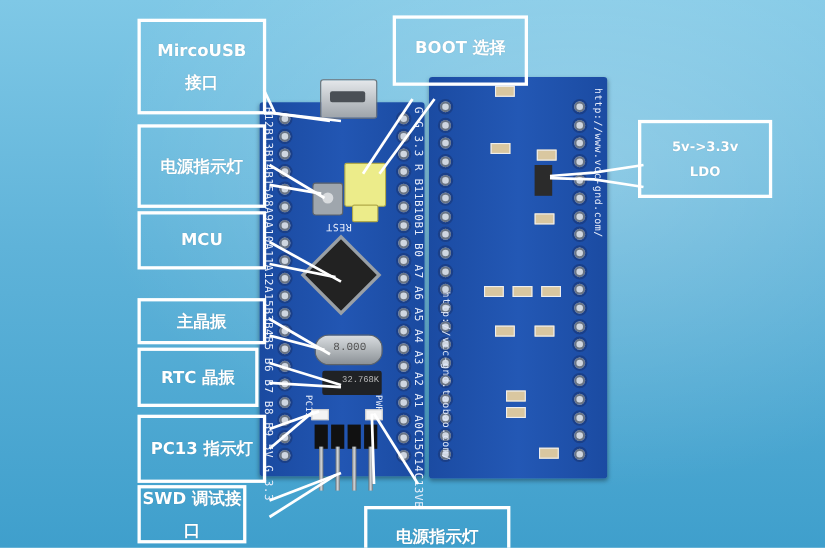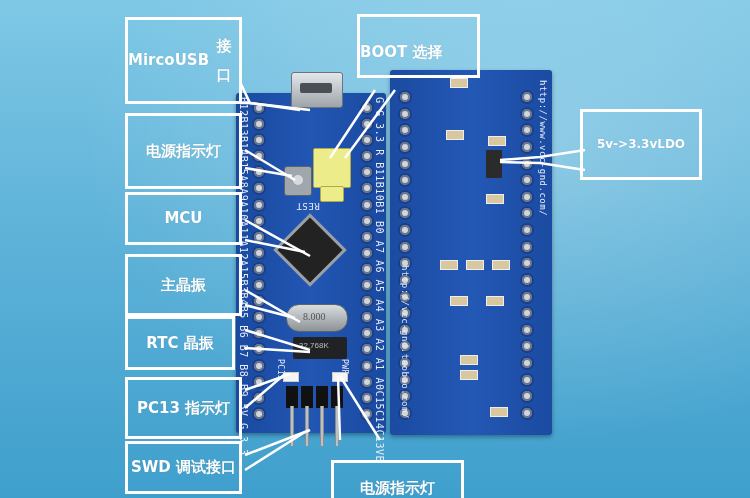--- a/index.html
+++ b/index.html
@@ -2,21 +2,21 @@
 <html><head>
 <meta charset="utf-8">
 <style>
   html,body{margin:0;padding:0;}
   body{width:750px;height:498px;overflow:hidden;position:relative;
     font-family:"DejaVu Sans",sans-serif;
     background:linear-gradient(180deg,#7fc8e6 0%,#5fb3d9 45%,#3f9fcc 100%);}
   .bg-shade{position:absolute;inset:0;
     background:radial-gradient(ellipse at 70% 30%,rgba(255,255,255,0.25),rgba(255,255,255,0) 60%);}
   .callout{position:absolute;border:3px solid #fff;box-sizing:border-box;color:#fff;
-    font-weight:bold;display:flex;flex-direction:row;align-items:center;justify-content:center;
+    font-weight:bold;display:flex;flex-direction:column;align-items:center;justify-content:center;
     text-align:center;line-height:1.9;text-shadow:0 0 1px rgba(0,0,0,0.2);}
   .callout span{display:block;}
   .f16{font-size:15px;}
   .f13{font-size:12px;}
   svg.leaders{position:absolute;inset:0;}
   
   .board{position:absolute;background:#1d4fa5;border-radius:3px;
     box-shadow:0 2px 4px rgba(0,0,0,0.35);}
   .board-front{left:236px;top:93px;width:150px;height:340px;background:linear-gradient(90deg,#1a4aa0,#2256b3 50%,#1a4aa0);}
   .board-back{left:390px;top:70px;width:162px;height:365px;background:linear-gradient(90deg,#1b4ba2,#2358b5 50%,#1b4ba2);}
@@ -163,24 +163,24 @@
 <div class="usb">
     <div class="usb-port"></div>
   </div>
 <div class="reset-btn">
     <i></i>
   </div>
 <div class="jumper" style="left:313px;top:148px;width:36px;height:38px;"></div>
 <div class="jumper" style="left:320px;top:186px;width:22px;height:14px;"></div>
 <div class="mcu"></div>
 <div class="xtal">
-  <span style="position:absolute;left:16px;top:6px;color:#555;font-size:10px;font-family:Liberation Serif, serif;">8.000</span>
+  <span style="position:absolute;left:16px;top:6px;color:#555;font-size:10px;font-family:Liberation Mono, monospace;">8.000</span>
 </div>
 <div class="rtc">
-  <span style="position:absolute;left:6px;top:4px;color:#bbb;font-size:8px;font-family:Liberation Sans, sans-serif;">32.768K</span>
+  <span style="position:absolute;left:18px;top:4px;color:#bbb;font-size:8px;font-family:Liberation Mono, monospace;">32.768K</span>
 </div>
 <div class="led" style="left:283px;top:372px;"></div>
 <div class="led" style="left:332px;top:372px;"></div>
 <div class="hdr-block" style="left:286px;top:386px;"></div>
 <div class="hdr-block" style="left:301px;top:386px;"></div>
 <div class="hdr-block" style="left:316px;top:386px;"></div>
 <div class="hdr-block" style="left:331px;top:386px;"></div>
 <div class="hdr-pin" style="left:290px;top:406px;"></div>
 <div class="hdr-pin" style="left:305px;top:406px;"></div>
 <div class="hdr-pin" style="left:320px;top:406px;"></div>
@@ -217,30 +217,30 @@
 </div>
 <div class="callout f16" style="left:357px;top:14px;width:123px;height:64px;justify-content:flex-start;padding-top:12px;">
   <span>BOOT 选择</span>
 </div>
 <div class="callout f16" style="left:125px;top:113px;width:117px;height:76px;">
   <span>电源指示灯</span>
 </div>
 <div class="callout f16" style="left:125px;top:192px;width:117px;height:53px;">
   <span>MCU</span>
 </div>
-<div class="callout f16" style="left:125px;top:254px;width:117px;height:62px;">
+<div class="callout f16" style="left:125px;top:271px;width:117px;height:42px;">
   <span>主晶振</span>
 </div>
 <div class="callout f16" style="left:125px;top:316px;width:110px;height:54px;">
   <span>RTC 晶振</span>
 </div>
 <div class="callout f16" style="left:125px;top:377px;width:117px;height:62px;">
   <span>PC13 指示灯</span>
 </div>
-<div class="callout f16" style="left:125px;top:441px;width:117px;height:53px;">
+<div class="callout f16" style="left:125px;top:441px;width:99px;height:53px;">
   <span>SWD 调试接口</span>
 </div>
 <div class="callout f16" style="left:331px;top:460px;width:133px;height:56px;">
   <span>电源指示灯</span>
 </div>
 <div class="callout f13" style="left:580px;top:109px;width:122px;height:71px;text-align:right;">
   <span>5v-&gt;3.3v</span>
   <span>LDO</span>
 </div>
 

